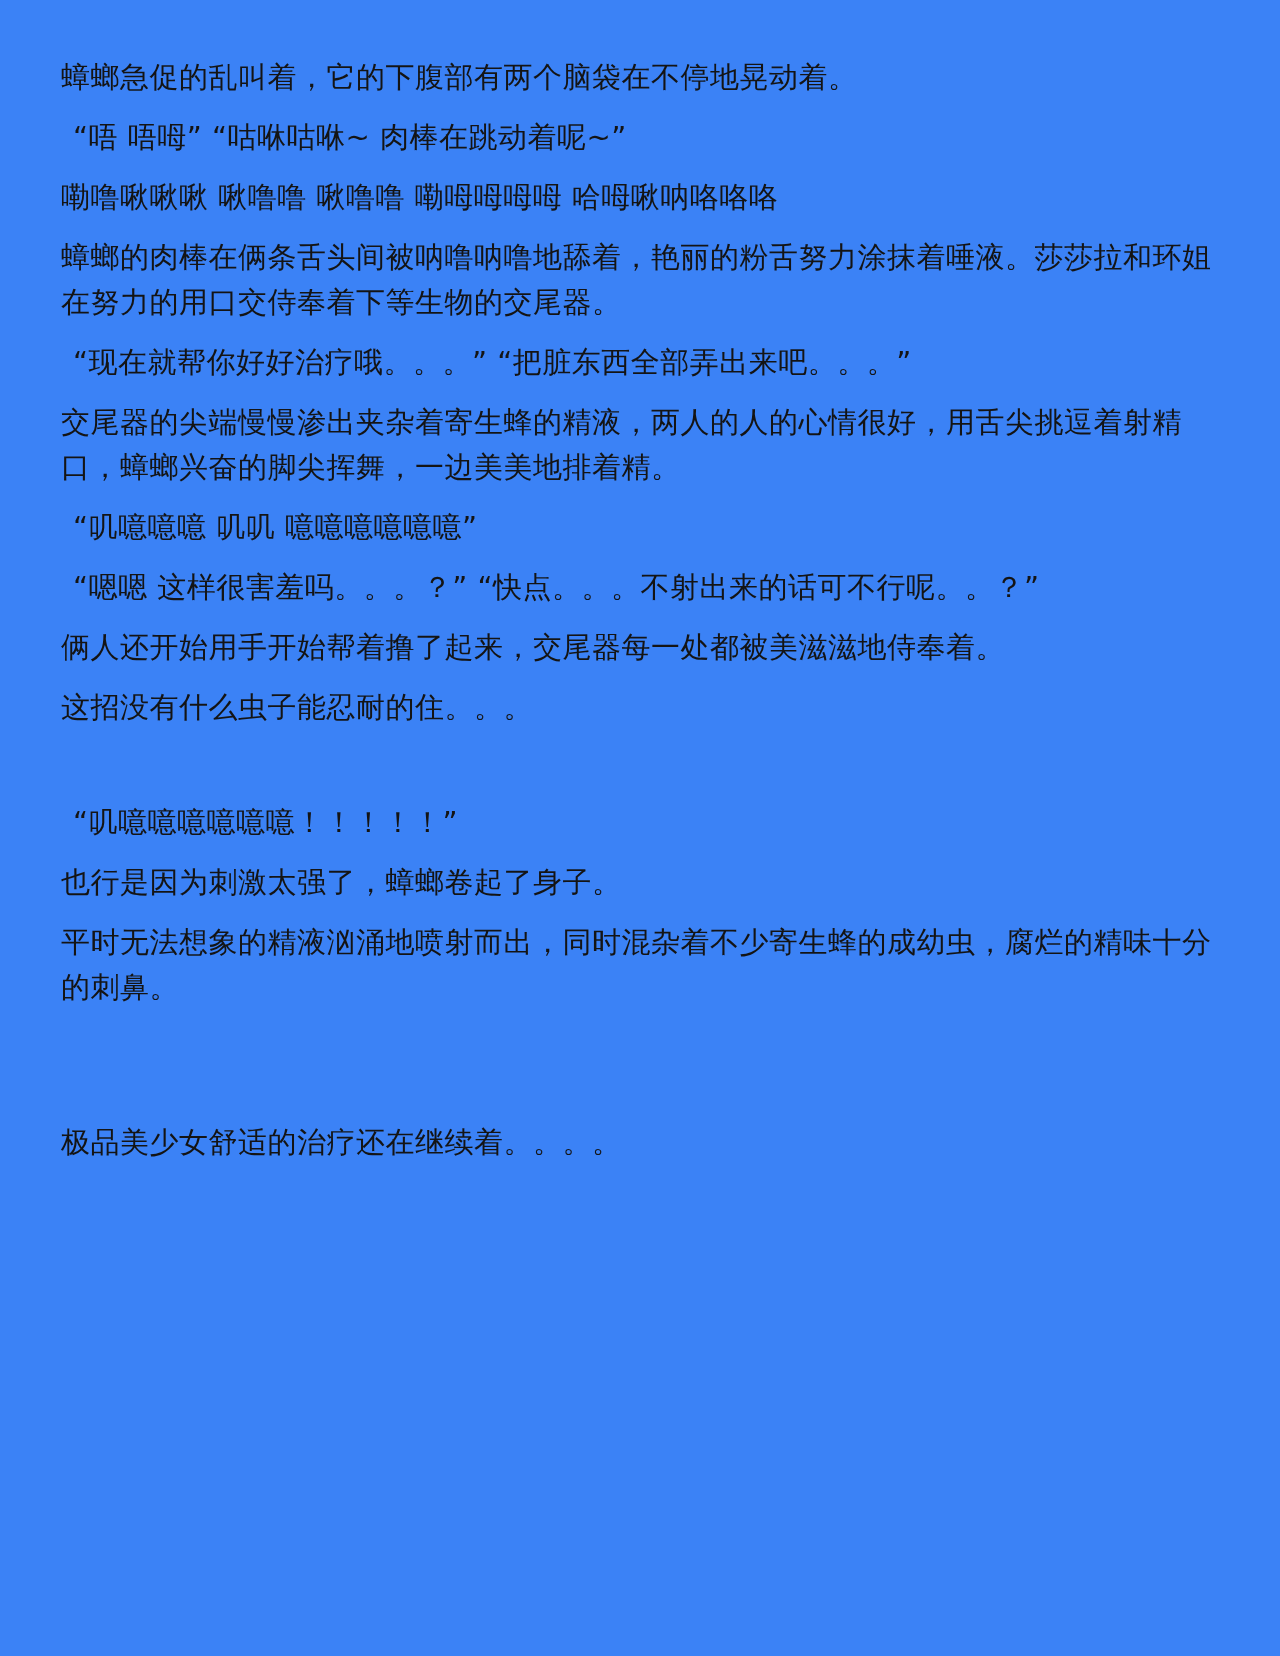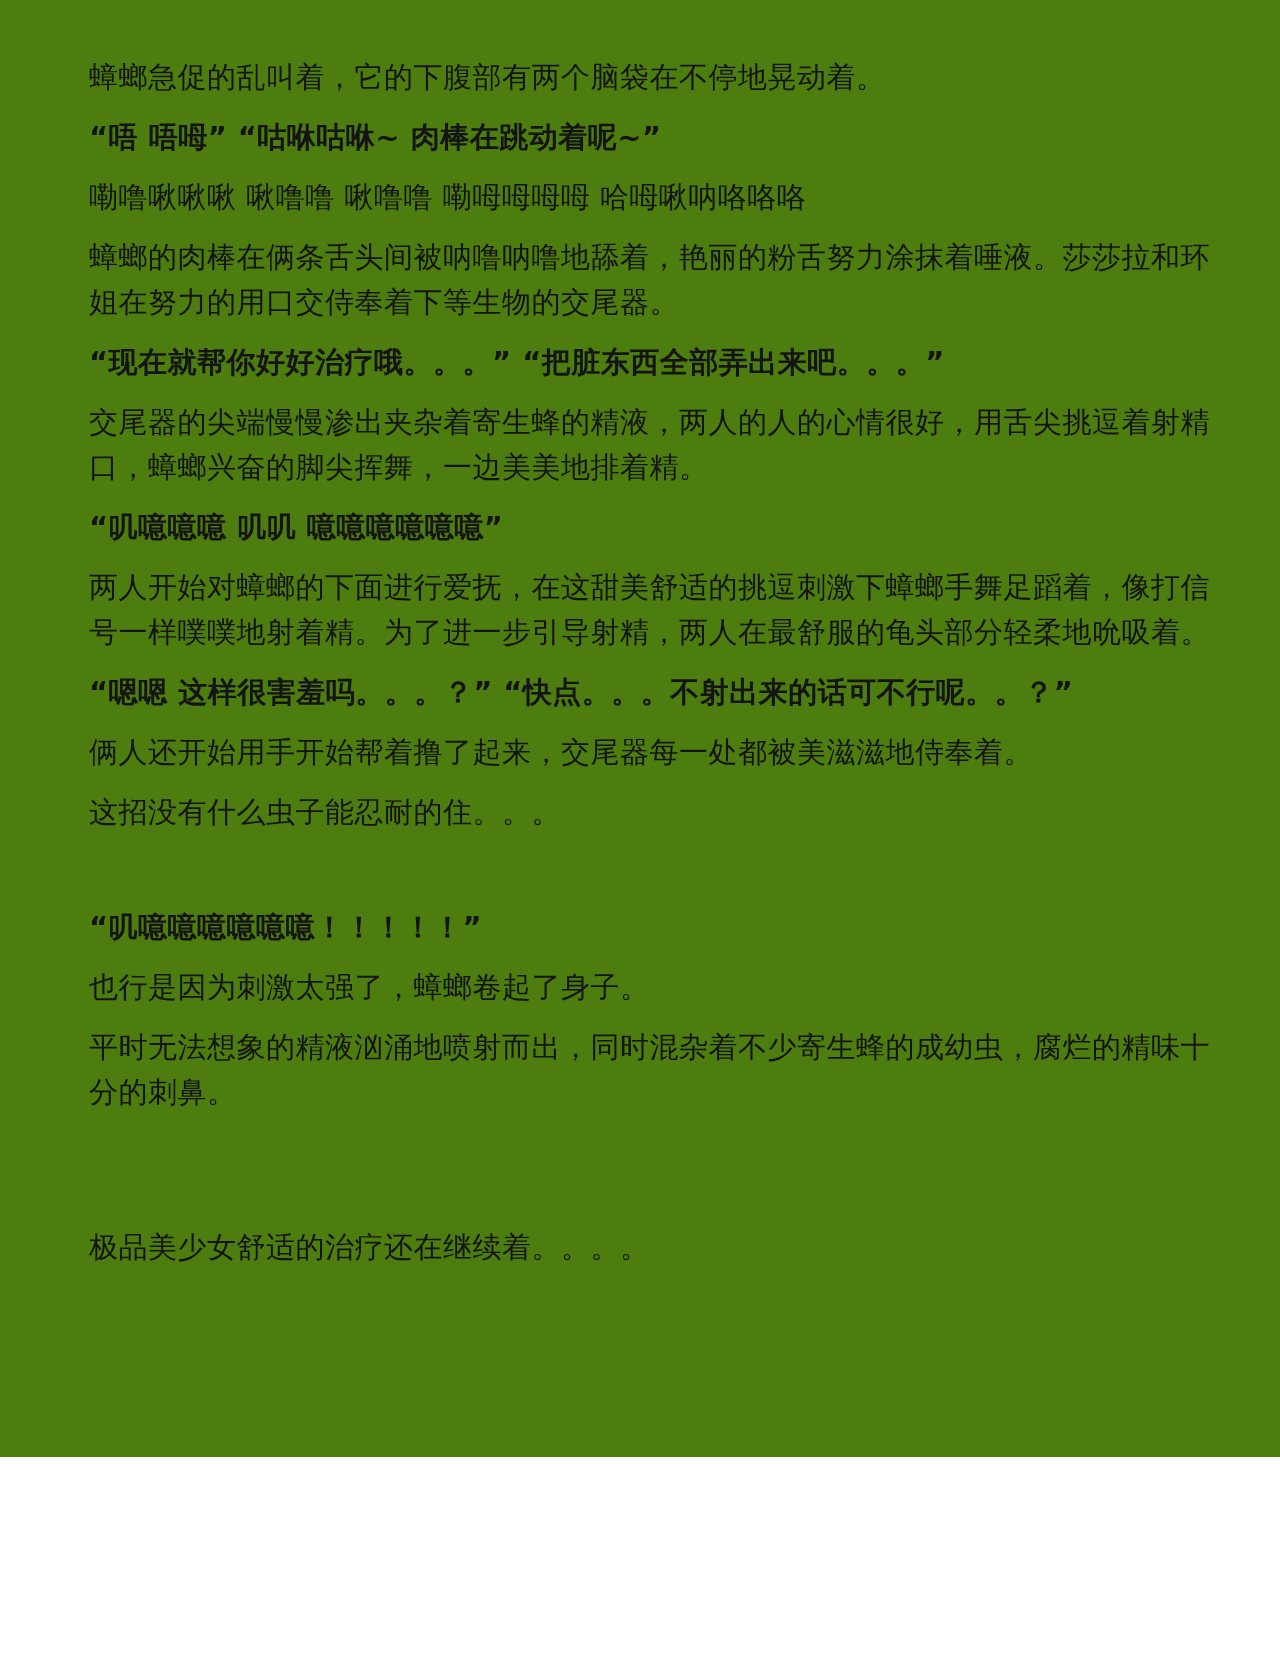--- a/index.html
+++ b/index.html
@@ -9,55 +9,55 @@
   }
   body {
     width: 1280px;
     height: 1656px;
     overflow: hidden;
     font-family: "DejaVu Sans", sans-serif;
   }
   .page {
     box-sizing: border-box;
     width: 1280px;
-    height: 1457px;
-    background: #4d7c0f;
-    padding: 55px 68px 40px 89px;
+    height: 1656px;
+    background: #3b82f6;
+    padding: 55px 68px 40px 61px;
   }
   .para {
     margin: 0 0 15px 0;
     font-size: 29px;
     line-height: 45px;
     color: #141414;
     letter-spacing: 0.5px;
     text-align: left;
     word-break: break-all;
   }
   .para.dialogue {
-    font-weight: 700;
+    font-weight: 400;
+    margin-left: 12px;
   }
   .gap-small {
     height: 55px;
   }
   .gap-large {
     height: 95px;
   }
 </style>
 </head>
 <body>
 
 <div class="page">
   <p class="para">蟑螂急促的乱叫着，它的下腹部有两个脑袋在不停地晃动着。</p>
   <p class="para dialogue">“唔 唔呣” “咕咻咕咻~ 肉棒在跳动着呢~”</p>
   <p class="para">嘞噜啾啾啾 啾噜噜 啾噜噜 嘞呣呣呣呣 哈呣啾呐咯咯咯</p>
   <p class="para">蟑螂的肉棒在俩条舌头间被呐噜呐噜地舔着，艳丽的粉舌努力涂抹着唾液。莎莎拉和环姐在努力的用口交侍奉着下等生物的交尾器。</p>
   <p class="para dialogue">“现在就帮你好好治疗哦。。。” “把脏东西全部弄出来吧。。。”</p>
   <p class="para">交尾器的尖端慢慢渗出夹杂着寄生蜂的精液，两人的人的心情很好，用舌尖挑逗着射精口，蟑螂兴奋的脚尖挥舞，一边美美地排着精。</p>
   <p class="para dialogue">“叽噫噫噫 叽叽 噫噫噫噫噫噫”</p>
-  <p class="para">两人开始对蟑螂的下面进行爱抚，在这甜美舒适的挑逗刺激下蟑螂手舞足蹈着，像打信号一样噗噗地射着精。为了进一步引导射精，两人在最舒服的龟头部分轻柔地吮吸着。</p>
   <p class="para dialogue">“嗯嗯 这样很害羞吗。。。？” “快点。。。不射出来的话可不行呢。。？”</p>
   <p class="para">俩人还开始用手开始帮着撸了起来，交尾器每一处都被美滋滋地侍奉着。</p>
   <p class="para">这招没有什么虫子能忍耐的住。。。</p>
 
   <div class="gap-small"></div>
 
   <p class="para dialogue">“叽噫噫噫噫噫噫！！！！！”</p>
   <p class="para">也行是因为刺激太强了，蟑螂卷起了身子。</p>
   <p class="para">平时无法想象的精液汹涌地喷射而出，同时混杂着不少寄生蜂的成幼虫，腐烂的精味十分的刺鼻。</p>
 

